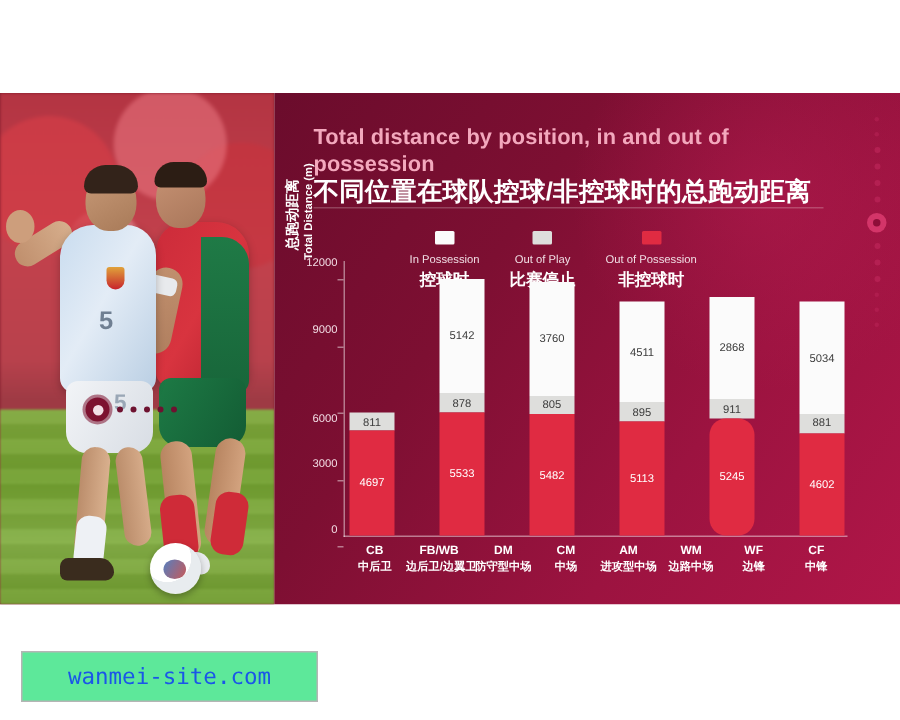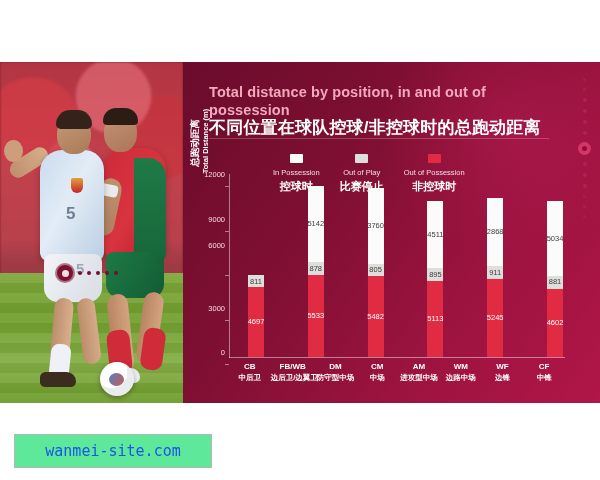--- a/index.html
+++ b/index.html
@@ -100,21 +100,21 @@
   .yen{position:absolute;left:-28px;top:26px;width:130px;color:#ffffff;font-size:7.5px;font-weight:700;
     transform:rotate(-90deg);transform-origin:left top;text-align:center;white-space:nowrap;}
   .yticks{position:absolute;left:-34px;top:-6px;width:30px;height:178px;}
   .ytick{position:absolute;right:0;color:#f2dbe3;font-size:7.5px;text-align:right;width:30px;}
   .axisY{position:absolute;left:0;top:-6px;width:1px;height:184px;background:rgba(255,255,255,.45);}
   .axisX{position:absolute;left:0;bottom:0;width:336px;height:1px;background:rgba(255,255,255,.45);}
   .tickmark{position:absolute;left:-4px;width:4px;height:1px;background:rgba(255,255,255,.45);}
 
   .bars{position:absolute;left:4px;bottom:1px;width:330px;height:177px;display:flex;align-items:flex-end;
     justify-content:space-between;}
-  .bar{width:16px;display:flex;flex-direction:column;justify-content:flex-start;margin-left:15px;}
+  .bar{width:30px;display:flex;flex-direction:column;justify-content:flex-start;}
   .seg{display:flex;align-items:center;justify-content:center;font-size:7.5px;font-weight:400;line-height:1;}
   .seg-in{background:#fbfbfb;color:#3d3d3d;}
   .seg-out{background:#dededc;color:#3d3d3d;}
   .seg-pos{background:#e02b42;color:#ffffff;}
 
   .xlabels{position:absolute;left:46px;top:300px;width:336px;display:flex;justify-content:flex-start;}
   .xl{width:44px;text-align:center;}
   .xl-en{color:#ffffff;font-size:8px;font-weight:700;}
   .xl-cn{color:#ffffff;font-size:7.5px;font-weight:700;margin-top:2px;white-space:nowrap;}
 
@@ -205,21 +205,21 @@
         <span class="lg-cn">非控球时</span>
       </div>
     </div>
 
     <div class="plot">
       <div class="ycn">总跑动距离</div>
       <div class="yen">Total Distance (m)</div>
       <div class="yticks" id="yticks">
           <div class="ytick" style="top: 174px;">0</div>
           <div class="ytick" style="top: 129.5px;">3000</div>
-          <div class="ytick" style="top: 67px;">6000</div>
+          <div class="ytick" style="top: 100px;">6000</div>
           <div class="ytick" style="top: 40.5px;">9000</div>
           <div class="ytick" style="top: -4px;">12000</div>
         </div>
       <div class="axisY"></div>
       <div class="axisX"></div>
       <div class="bars" id="bars">
           <div class="bar">
             <div class="seg seg-out" style="height: 12.0298px;">811</div>
             <div class="seg seg-pos" style="height: 69.6722px;">4697</div>
           </div>
@@ -234,21 +234,21 @@
             <div class="seg seg-pos" style="height: 81.3163px;">5482</div>
           </div>
           <div class="bar">
             <div class="seg seg-in" style="height: 66.9132px;">4511</div>
             <div class="seg seg-out" style="height: 13.2758px;">895</div>
             <div class="seg seg-pos" style="height: 75.8428px;">5113</div>
           </div>
           <div class="bar">
             <div class="seg seg-in" style="height: 68.1147px;">2868</div>
             <div class="seg seg-out" style="height: 13.5132px;">911</div>
-            <div class="seg seg-pos" style="height: 77.8008px;">5245</div>
+            <div class="seg seg-pos" style="height: 77.8008px; border-radius: 11px;">5245</div>
           </div>
           <div class="bar">
             <div class="seg seg-in" style="height: 74.671px;">5034</div>
             <div class="seg seg-out" style="height: 13.0682px;">881</div>
             <div class="seg seg-pos" style="height: 68.263px;">4602</div>
           </div>
         </div>
     <div class="tickmark" style="top: 184px;"></div>
         <div class="tickmark" style="top: 139.5px;"></div>
         <div class="tickmark" style="top: 95px;"></div>

